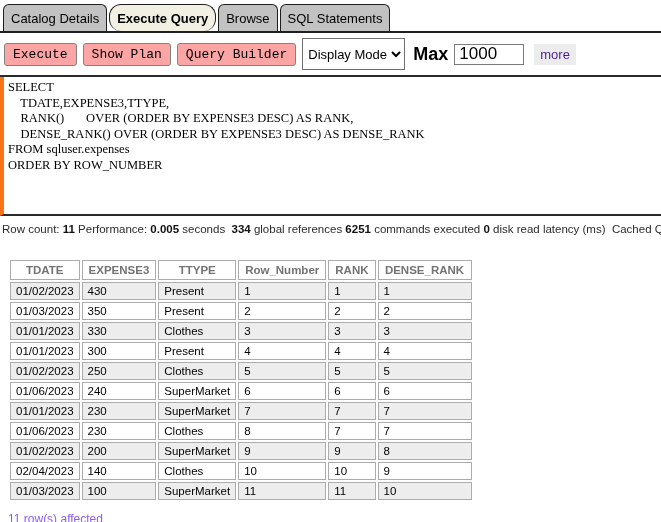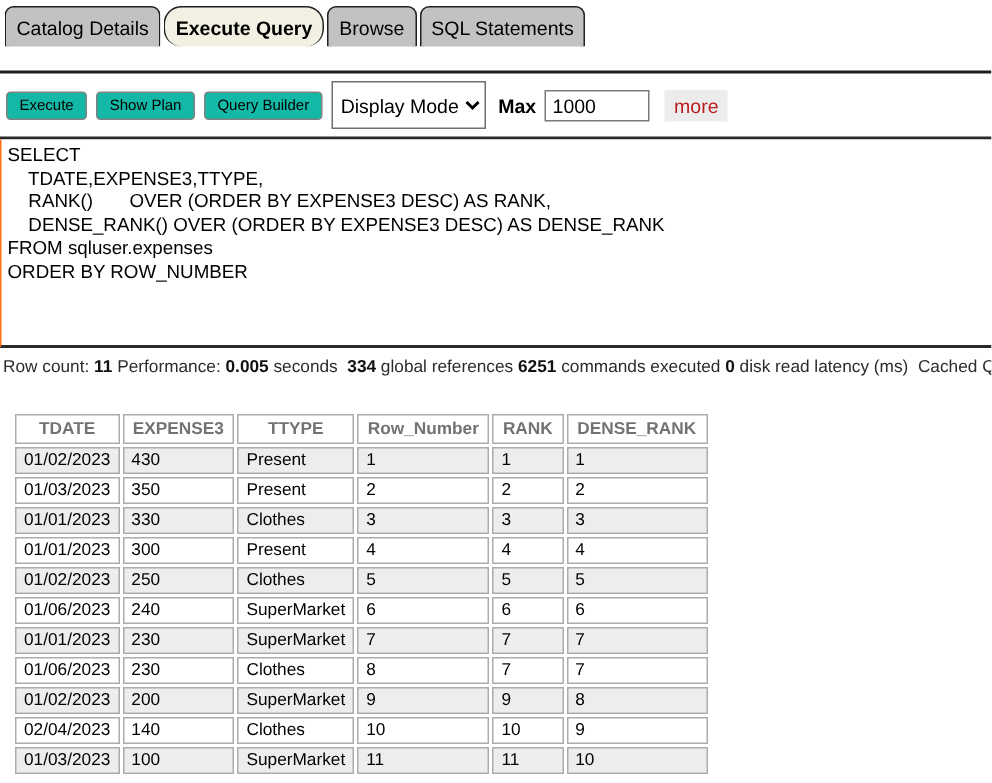--- a/index.html
+++ b/index.html
@@ -4,56 +4,56 @@
 <style>
   html,body{margin:0;padding:0;background:#fff;}
   body{
     width:661px;height:522px;overflow:hidden;
     font-family:"Liberation Sans", sans-serif;color:#000;
     position:relative;
   }
   
   .tabbar{
     display:flex;align-items:flex-end;gap:2px;
-    padding:4px 0 16px 3px;border-bottom:2px solid #1f1f1f;
+    padding:4px 0 0 3px;border-bottom:2px solid #1f1f1f;
   }
   .tab{
     background:#c2c2c2;border:1px solid #1f1f1f;border-bottom:none;
     border-radius:6px 6px 0 0;padding:6px 7px 5px 7px;
     font-size:13px;cursor:pointer;white-space:nowrap;
   }
   .tab.active{background:#f1f0e2;font-weight:bold;border-radius:12px;}
   
   .toolbar{
     display:flex;align-items:center;gap:6px;
     padding:5px 4px 5px 4px;border-bottom:2px solid #2a2a2a;
   }
   .toolbar button{
-    font-family:Liberation Sans, sans-serif;font-size:10px;
-    background:#14b8a6;border:1px solid #828282;border-radius:3px;
+    font-family:Liberation Mono, monospace;font-size:13px;
+    background:#fca5a5;border:1px solid #828282;border-radius:3px;
     padding:3px 8px;color:#000;cursor:pointer;
   }
   .toolbar select{
     font-family:"Liberation Sans", sans-serif;font-size:13px;
     border:1px solid #6f6f6f;background:#fff;padding:2px 1px;height:32px;
   }
-  .max-label{font-size:13px;font-weight:bold;margin-left:2px;}
+  .max-label{font-size:18px;font-weight:bold;margin-left:2px;}
   .max-input{
     width:60px;height:17px;font-family:"Liberation Sans", sans-serif;
-    font-size:13px;border:1px solid #7a7a7a;padding:1px 4px;
+    font-size:17px;border:1px solid #7a7a7a;padding:1px 4px;
   }
   .more-link{
-    font-size:13px;color:#b91c1c;background:#ececec;
+    font-size:13px;color:#4c1d95;background:#ececec;
     padding:3px 6px;text-decoration:none;margin-left:4px;cursor:pointer;
   }
   
   .query-box{
-    height:134px;border-left:1px solid #f97316;border-bottom:2px solid #2a2a2a;
+    height:134px;border-left:4px solid #f97316;border-bottom:2px solid #2a2a2a;
     padding:3px 0 0 4px;background:#fff;overflow:hidden;
-    font-family:Liberation Sans, sans-serif;font-size:12.5px;line-height:15.5px;
+    font-family:Liberation Serif, serif;font-size:12.5px;line-height:15.5px;
     white-space:pre;cursor:text;
   }
   .squiggle{
     text-decoration:underline wavy #e03131;
     text-decoration-thickness:1px;text-underline-offset:2px;
   }
   
   .stats{
     margin:7px 0 0 2px;width:659px;overflow:hidden;
     font-size:11.5px;color:#2b2b2b;white-space:pre;

